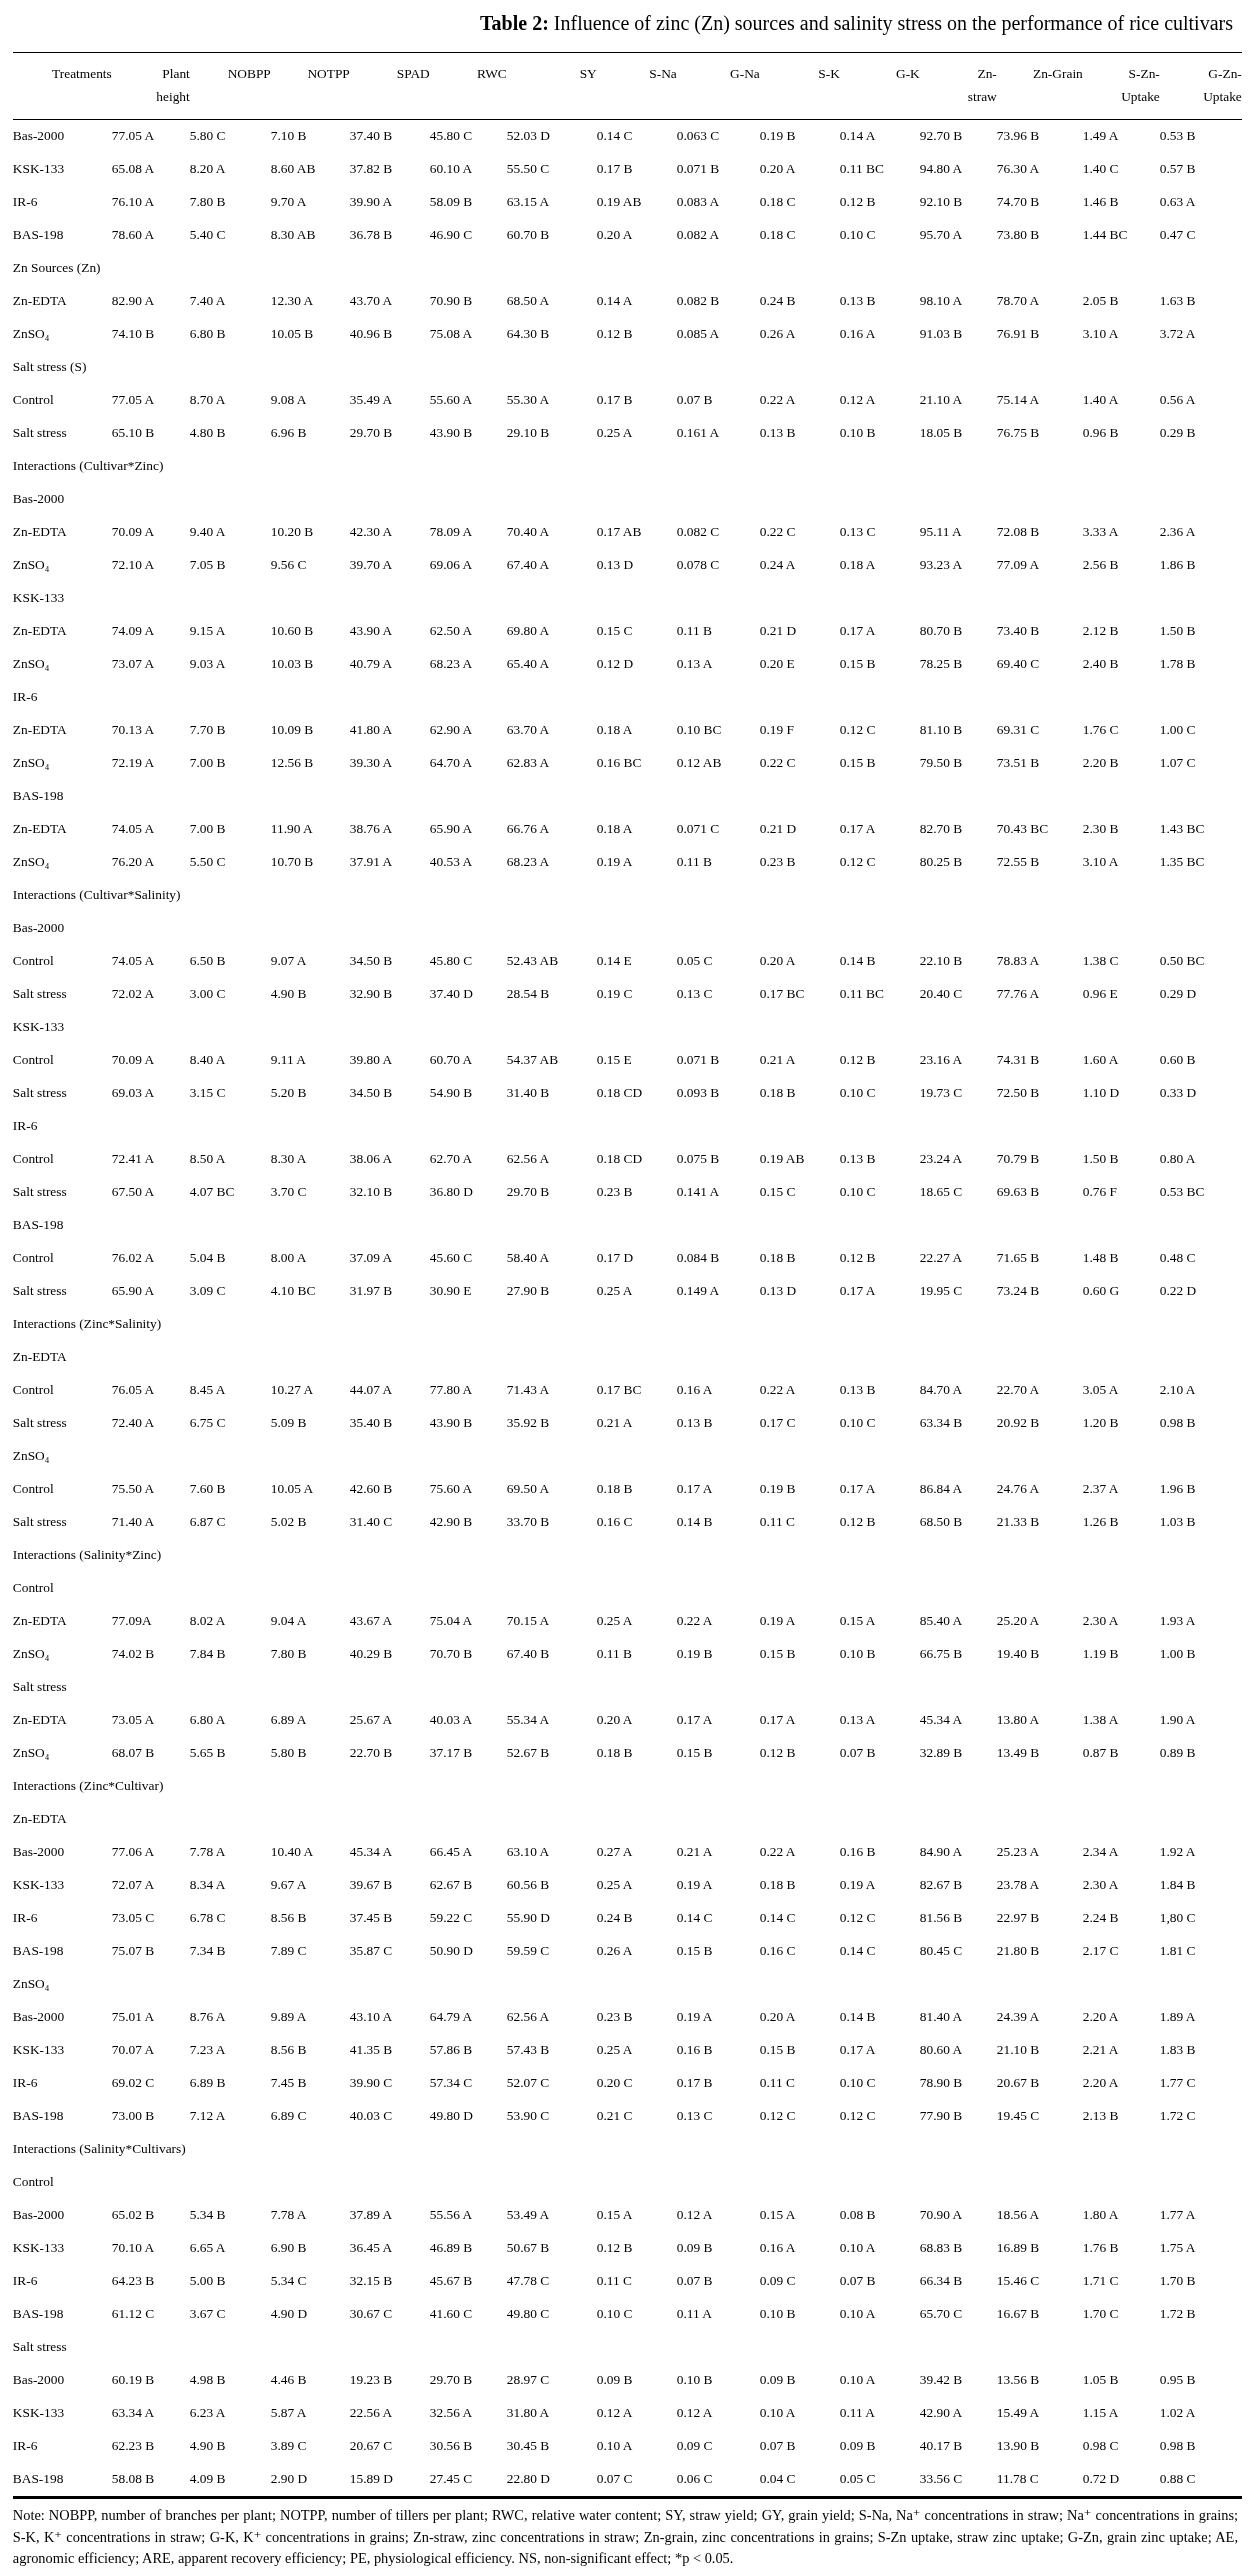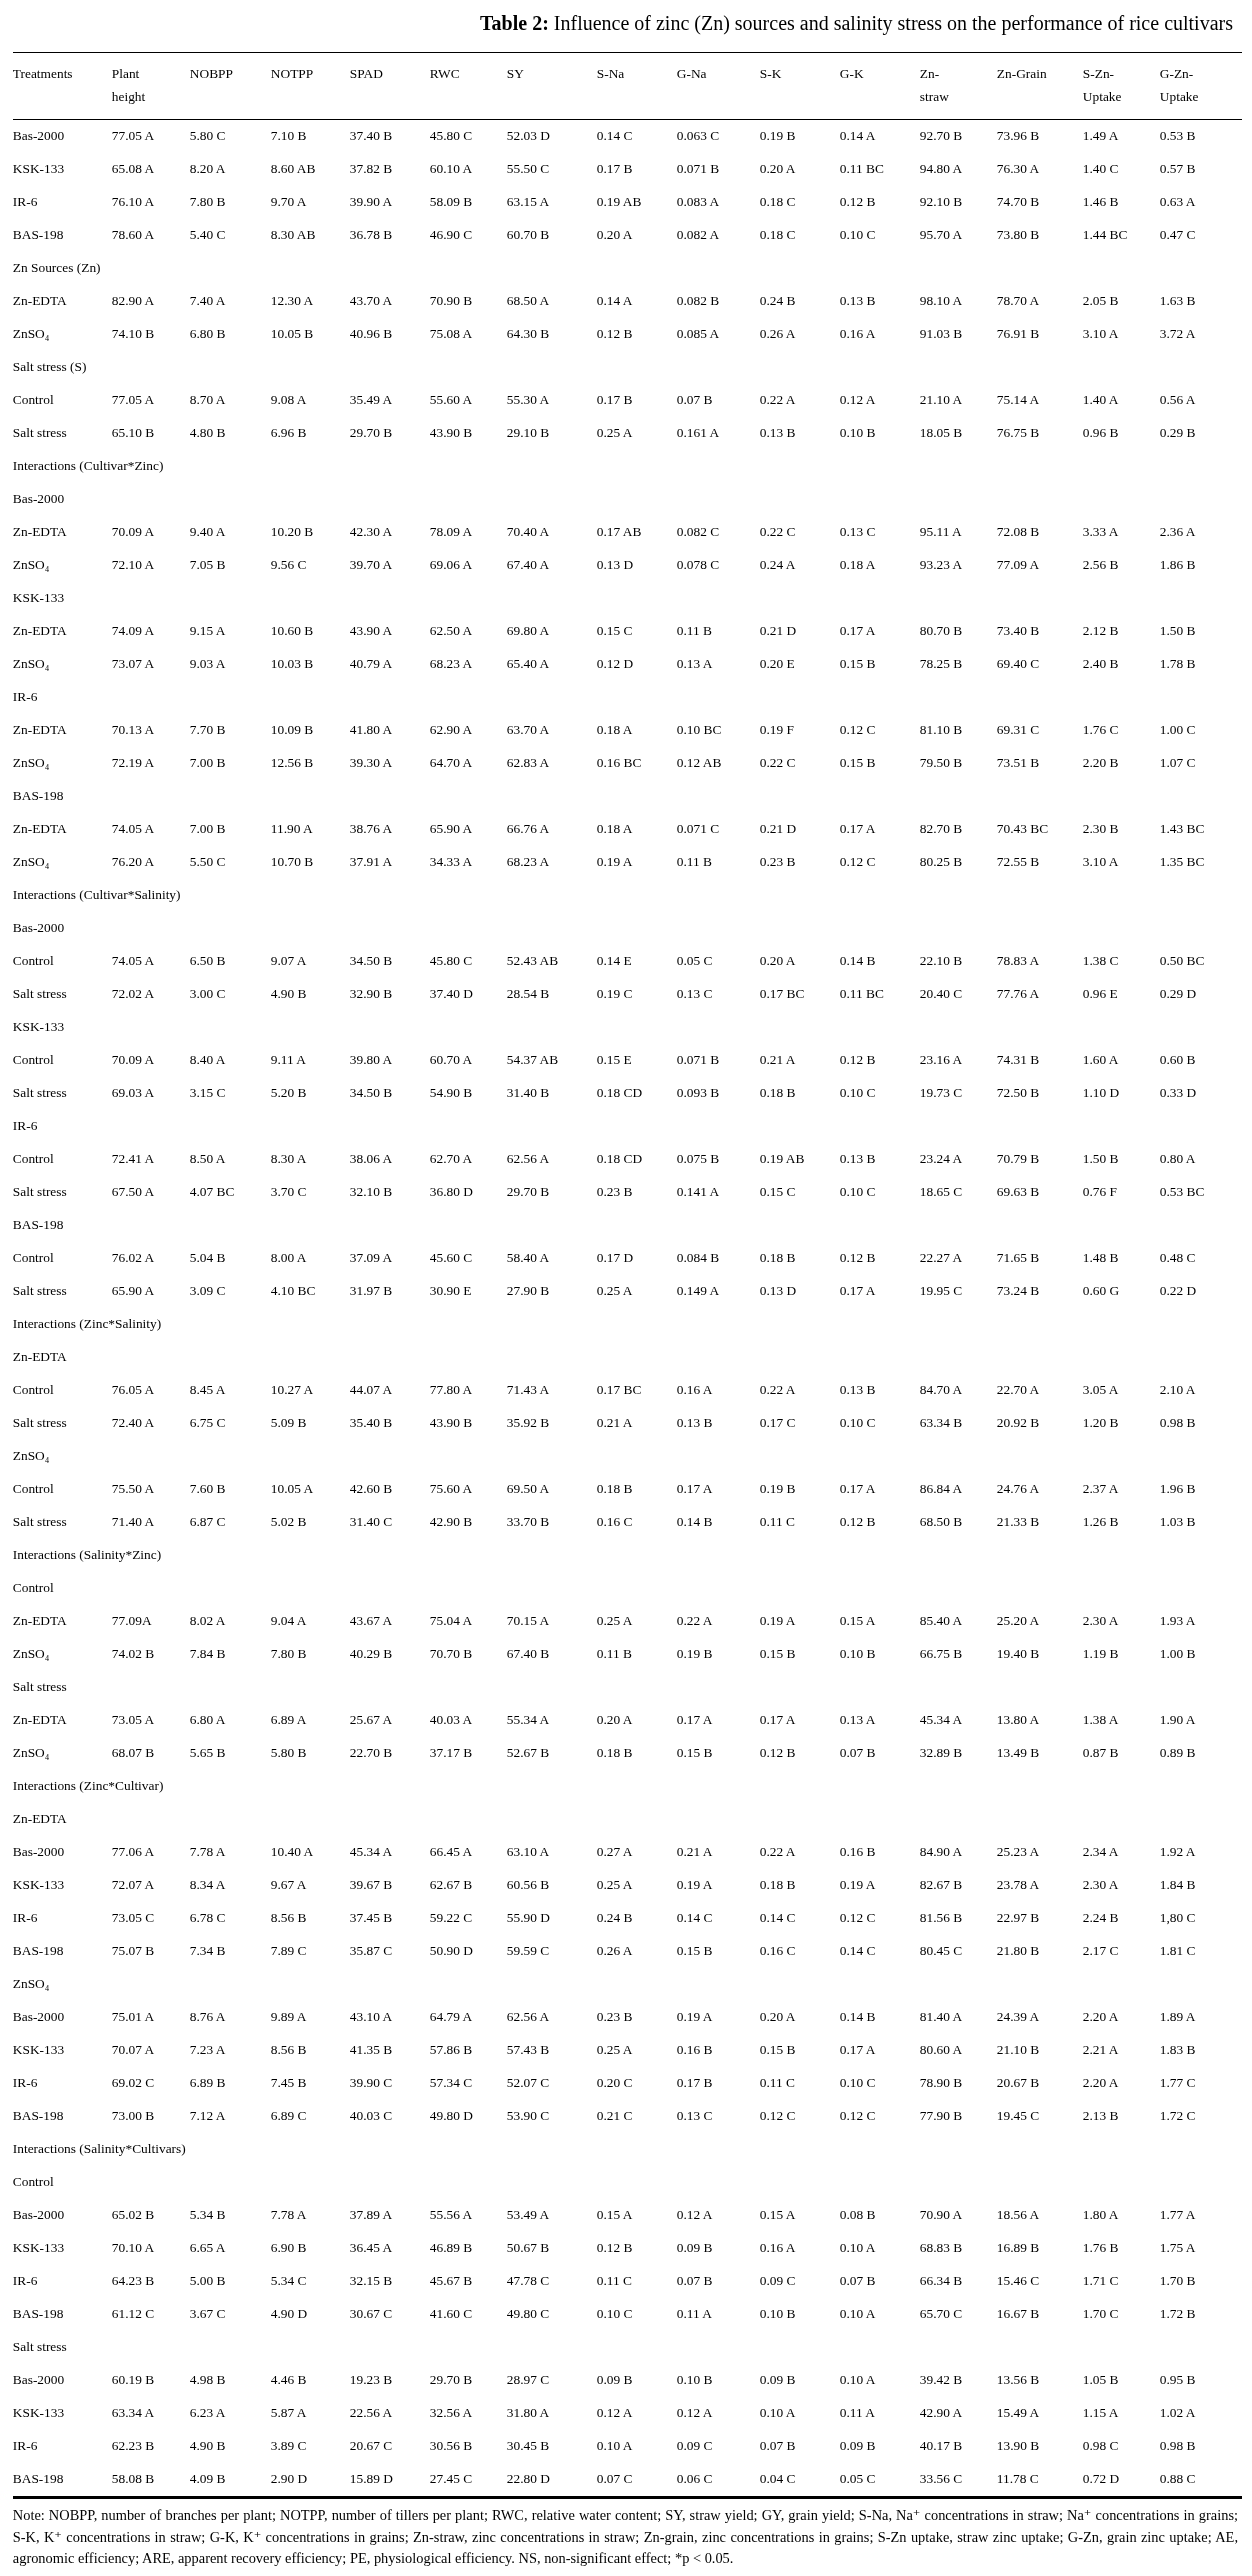--- a/index.html
+++ b/index.html
@@ -40,20 +40,21 @@
     text-align: left;
     font-size: 13.4px;
     padding: 0;
     overflow: hidden;
   }
   thead th {
     vertical-align: top;
     padding: 9px 0 10.2px 0;
     white-space: pre-line;
     line-height: 1.75;
+    text-align: right;
   }
   tbody td {
     height: 33px;
     vertical-align: middle;
     white-space: nowrap;
   }
   .note {
     font-size: 14.4px;
     line-height: 1.5;
     text-align: justify;
@@ -386,21 +387,21 @@
           <td>70.43 BC</td>
           <td>2.30 B</td>
           <td>1.43 BC</td>
         </tr>
         <tr>
           <td>ZnSO₄</td>
           <td>76.20 A</td>
           <td>5.50 C</td>
           <td>10.70 B</td>
           <td>37.91 A</td>
-          <td>34.33 A</td>
+          <td>40.53 A</td>
           <td>68.23 A</td>
           <td>0.19 A</td>
           <td>0.11 B</td>
           <td>0.23 B</td>
           <td>0.12 C</td>
           <td>80.25 B</td>
           <td>72.55 B</td>
           <td>3.10 A</td>
           <td>1.35 BC</td>
         </tr>

